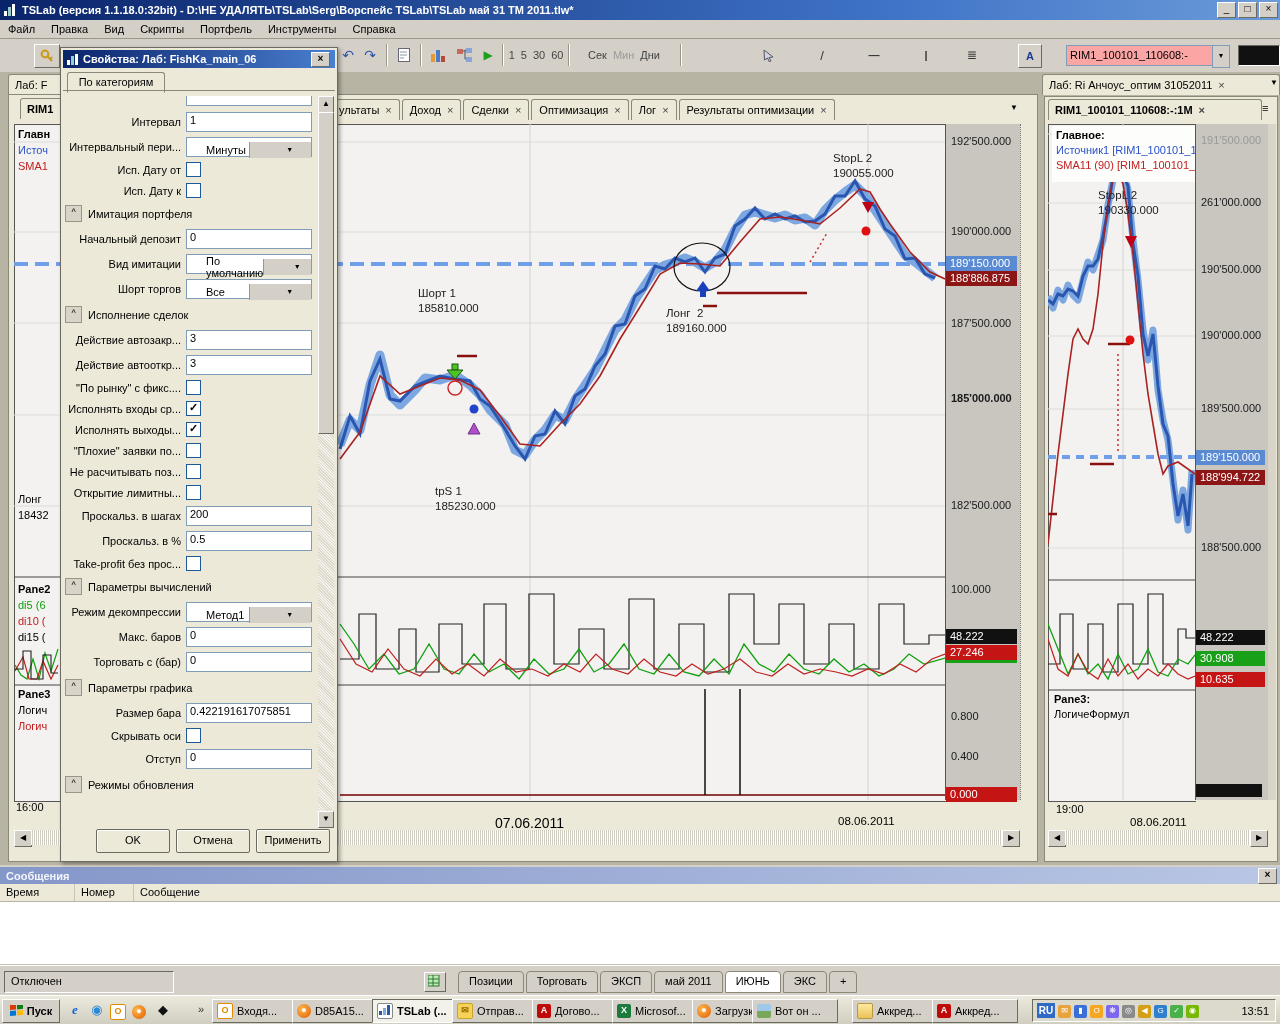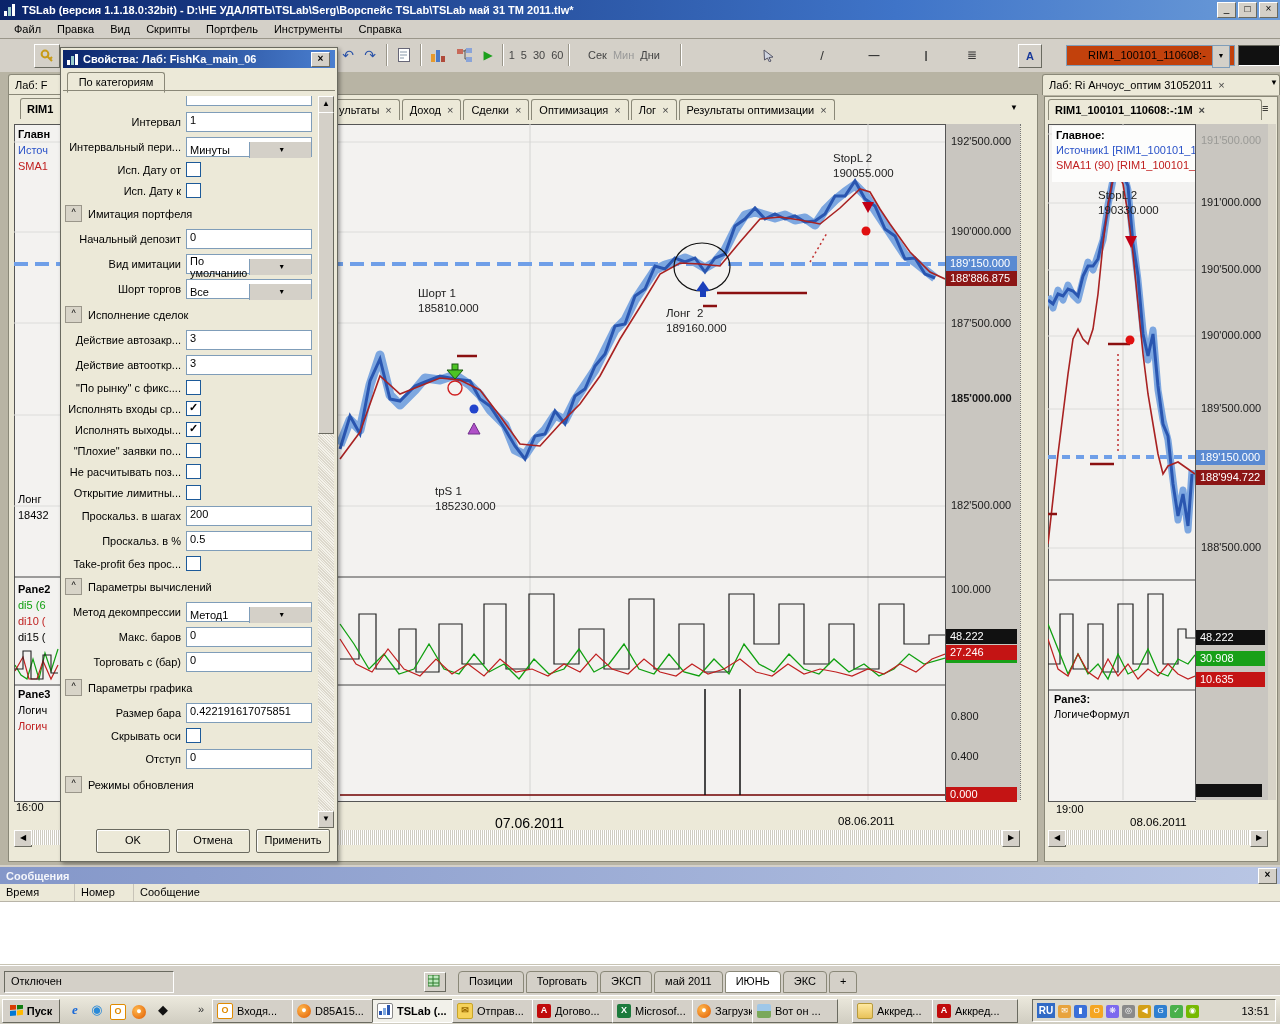--- a/index.html
+++ b/index.html
@@ -6,21 +6,21 @@
   body{font-family:"Liberation Sans",sans-serif;font-size:11px;color:#000;}
   #page{position:relative;width:1280px;height:1024px;background:#c8c4b4;overflow:hidden;}
   .abs{position:absolute;}
   .bo{border-top:1px solid #fff;border-left:1px solid #fff;border-right:1px solid #6a6a60;border-bottom:1px solid #6a6a60;}
   .bi{border-top:1px solid #6a6a60;border-left:1px solid #6a6a60;border-right:1px solid #fff;border-bottom:1px solid #fff;}
   
   #titlebar{left:0;top:0;width:1280px;height:20px;background:linear-gradient(90deg,#0a246a,#3f74c8 70%,#6b9bd8);color:#fff;display:flex;align-items:center;}
   #titlebar .ttl{font-weight:bold;font-size:11px;margin-left:4px;white-space:nowrap;overflow:hidden;flex:1;}
   .winbtn{width:17px;height:14px;background:#d4d0c8;margin-right:2px;text-align:center;line-height:12px;font-size:10px;color:#000;}
   
-  #menubar{left:0;top:20px;width:1280px;height:19px;background:#d4d0c8;border-bottom:1px solid #9a968a;display:flex;align-items:center;padding-left:6px;box-sizing:border-box;}
+  #menubar{left:0;top:20px;width:1280px;height:19px;background:#d4d0c8;border-bottom:1px solid #9a968a;display:flex;align-items:center;box-sizing:border-box;}
   .menu-item{padding:2px 8px;}
   #toolbar{left:0;top:39px;width:1280px;height:33px;background:#d4d0c8;border-bottom:1px solid #9a968a;}
   .tbtn{position:absolute;top:5px;height:22px;background:#d4d0c8;display:flex;align-items:center;justify-content:center;color:#333;}
   .tsep{position:absolute;top:5px;width:1px;height:22px;background:#9a968a;border-right:1px solid #fff;}
   .tnum{font-size:11px;color:#444;padding:0 3px;}
   .muted{color:#999;}
   
   #workspace{left:0;top:72px;width:1280px;height:793px;background:#b8b4a4;}
   .wtab{background:#ece9d8;border:1px solid #8a8878;border-bottom:none;border-radius:3px 3px 0 0;display:flex;align-items:center;padding:0 6px;height:20px;white-space:nowrap;}
   .doc-tab{background:#ece9d8;border:1px solid #8a8878;border-bottom:none;border-radius:3px 3px 0 0;display:inline-flex;align-items:center;padding:0 7px;height:20px;margin-right:2px;white-space:nowrap;}
@@ -39,21 +39,21 @@
   
   #dialog{left:60px;top:47px;width:276px;height:813px;background:#ece9d8;border:1px solid #6a6a60;box-shadow:2px 2px 4px rgba(0,0,0,.35);z-index:50;}
   #dlg-title{position:absolute;left:2px;top:2px;right:2px;height:18px;background:linear-gradient(90deg,#0a246a,#4a7fd0);color:#fff;font-weight:bold;display:flex;align-items:center;padding:0 3px;}
   #dlg-tab{position:absolute;left:6px;top:24px;width:96px;height:19px;background:#ece9d8;border:1px solid #8a8878;border-bottom:1px solid #ece9d8;border-radius:3px 3px 0 0;text-align:center;line-height:18px;}
   #dlg-tabline{position:absolute;left:2px;top:42px;right:2px;height:1px;background:#8a8878;}
   #dlg-fields{position:absolute;left:4px;top:48px;width:248px;height:732px;overflow:hidden;}
   .dlg-row{display:flex;align-items:center;margin-bottom:5px;}
   .dlg-label{width:116px;text-align:right;padding-right:5px;white-space:nowrap;overflow:hidden;}
   .dlg-input{width:118px;height:16px;background:#fff;border:1px solid #7f9db9;padding:1px 3px;font-size:11px;}
   .dlg-select{width:124px;height:18px;background:#fff;border:1px solid #7f9db9;display:flex;align-items:center;}
-  .dlg-select span{flex:1;padding-left:3px;margin-top:6px;}
+  .dlg-select span{flex:1;padding-left:19px;margin-top:6px;}
   .dlg-drop{width:15px;height:16px;background:#d4d0c8;border-left:1px solid #7f9db9;text-align:center;line-height:15px;font-size:7px;}
   .dlg-check{width:13px;height:13px;background:#fff;border:1px solid #1d5a99;text-align:center;line-height:11px;font-size:11px;font-weight:bold;}
   .dlg-group{display:flex;align-items:center;margin:7px 0 7px 0;}
   .chev{width:15px;height:15px;background:#d8d4c8;border:1px solid #9a968a;text-align:center;line-height:13px;font-size:9px;margin-right:6px;}
   #dlg-scroll{position:absolute;right:3px;top:48px;width:16px;height:732px;background:repeating-linear-gradient(45deg,#f4f2ea 0 1px,#dcd8cc 1px 2px);}
   .dlg-btn{position:absolute;bottom:8px;height:22px;width:72px;background:#ece9d8;border:1px solid #6a6a60;border-radius:2px;text-align:center;line-height:20px;box-shadow:inset 1px 1px 0 #fff;}
   
   #messages{left:0;top:865px;width:1280px;height:97px;background:#fff;border-top:2px solid #d4d0c8;}
   #msg-title{position:absolute;left:0;top:0;width:1280px;height:17px;background:linear-gradient(90deg,#8497c9,#b9c6e4);color:#f4f6fb;font-weight:bold;display:flex;align-items:center;padding-left:6px;box-sizing:border-box;}
   #msg-cols{position:absolute;left:0;top:17px;width:1280px;height:17px;background:#ece9d8;border-bottom:1px solid #b8b4a8;display:flex;}
@@ -159,21 +159,21 @@
     <span class="tbtn" style="left:758px;width:20px">
         <svg width="11" height="13">
           <path d="M1 1 L10 8 L6 8.5 L8 12 L6.3 12.8 L4.5 9 L1.5 11 Z" fill="#cfd4e0" stroke="#556"></path>
         </svg>
       </span>
     <span class="tbtn" style="left:812px;width:20px;font-size:13px;color:#333">/</span>
     <span class="tbtn" style="left:864px;width:20px;font-weight:bold">—</span>
     <span class="tbtn" style="left:916px;width:20px;font-weight:bold">|</span>
     <span class="tbtn" style="left:962px;width:20px;font-size:12px">≣</span>
     <span class="tbtn bo" style="left:1018px;width:22px;font-weight:bold;color:#1a3a9a">A</span>
-    <span class="abs" style="left:1066px;top:6px;width:146px;height:19px;background:#c2410c;border:1px solid #7f9db9;line-height:18px;padding-left:21px"><span>RIM1_100101_110608:-</span></span>
+    <span class="abs" style="left:1066px;top:6px;width:146px;height:19px;background:#fca5a5;border:1px solid #7f9db9;line-height:18px;padding-left:3px"><span>RIM1_100101_110608:-</span></span>
     <span class="abs" style="left:1212px;top:6px;width:16px;height:21px;background:#d4d0c8;border:1px solid #7f9db9;text-align:center;line-height:19px;font-size:7px">▼</span>
     <span class="abs bi" style="left:1238px;top:6px;width:40px;height:19px;background:#111"></span>
   </div>
 
   <div class="abs" id="workspace"></div>
 
   <div class="abs wtab" style="left:8px;top:74px;width:50px;overflow:hidden">
       <span>Лаб: F</span>
     </div>
 
@@ -337,21 +337,21 @@
   <div class="ann" style="left:1098px;top:188px"><span>StopL 2</span><br><span>190330.000</span></div>
 
   <div class="abs axiscol" id="right-axis" style="left:1195px;top:124px;width:73px;height:676px">
     <div class="tick" style="top:10px;color:#9a9a96">191'500.000</div>
     <div class="badge" style="top:326px;background:#5a8ad2">189'150.000</div>
     <div class="badge" style="top:346px;background:#8c1616">188'994.722</div>
     <div class="badge" style="top:506px;background:#111">48.222</div>
     <div class="badge" style="top:527px;background:#18a018">30.908</div>
     <div class="badge" style="top:548px;background:#c41414">10.635</div>
     <div class="abs" style="left:0;top:660px;width:66px;height:13px;background:#111"></div>
-  <div class="tick" style="top: 72px;">191'000.000</div>
+  <div class="tick" style="top: 72px;">261'000.000</div>
       <div class="tick" style="top: 139px;">190'500.000</div>
       <div class="tick" style="top: 205px;">190'000.000</div>
       <div class="tick" style="top: 278px;">189'500.000</div>
       <div class="tick" style="top: 417px;">188'500.000</div>
     </div>
   <div class="abs" style="left:1268px;top:124px;width:8px;height:676px;background:#d8d4c8"></div>
 
   <div class="abs" style="left:1054px;top:692px;width:150px">
     <div class="legend-line" style="font-weight:bold">Pane3:</div>
     <div class="legend-line">ЛогичеФормул</div>
@@ -468,21 +468,21 @@
         </div>
         <div class="dlg-row" style="margin-bottom: 6px;">
           <span class="dlg-label">Take-profit без прос...</span>
           <div class="dlg-check"></div>
         </div>
         <div class="dlg-group">
           <span class="chev">^</span>
           <span>Параметры вычислений</span>
         </div>
         <div class="dlg-row">
-          <span class="dlg-label">Метод декомпрессии</span>
+          <span class="dlg-label">Режим декомпрессии</span>
           <div class="dlg-select">
             <span>Метод1</span>
             <span class="dlg-drop">▼</span>
           </div>
         </div>
         <div class="dlg-row">
           <span class="dlg-label">Макс. баров</span>
           <div class="dlg-input">0</div>
         </div>
         <div class="dlg-row">

